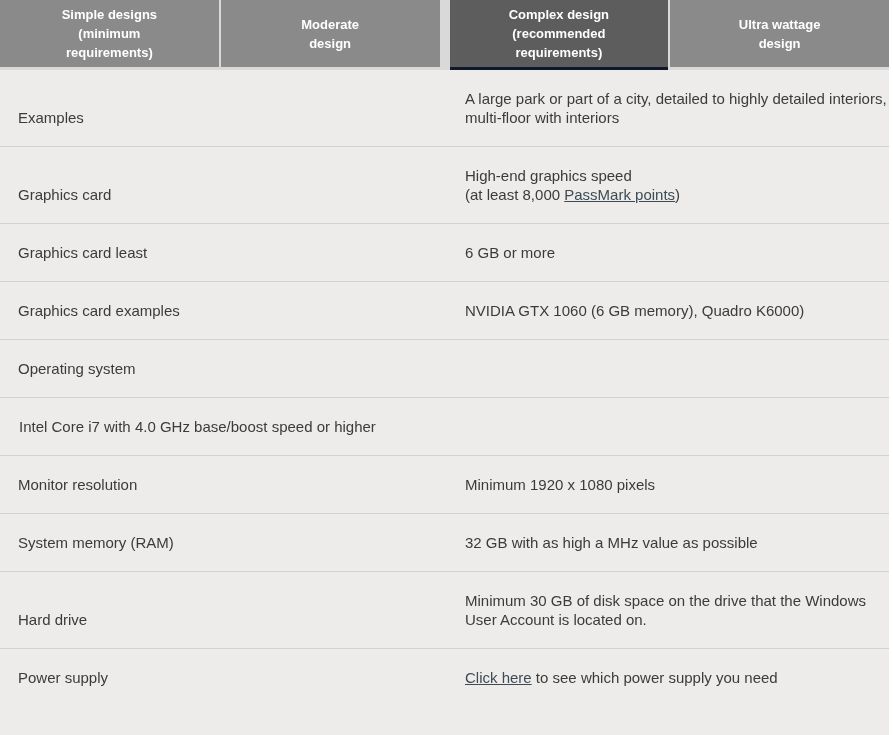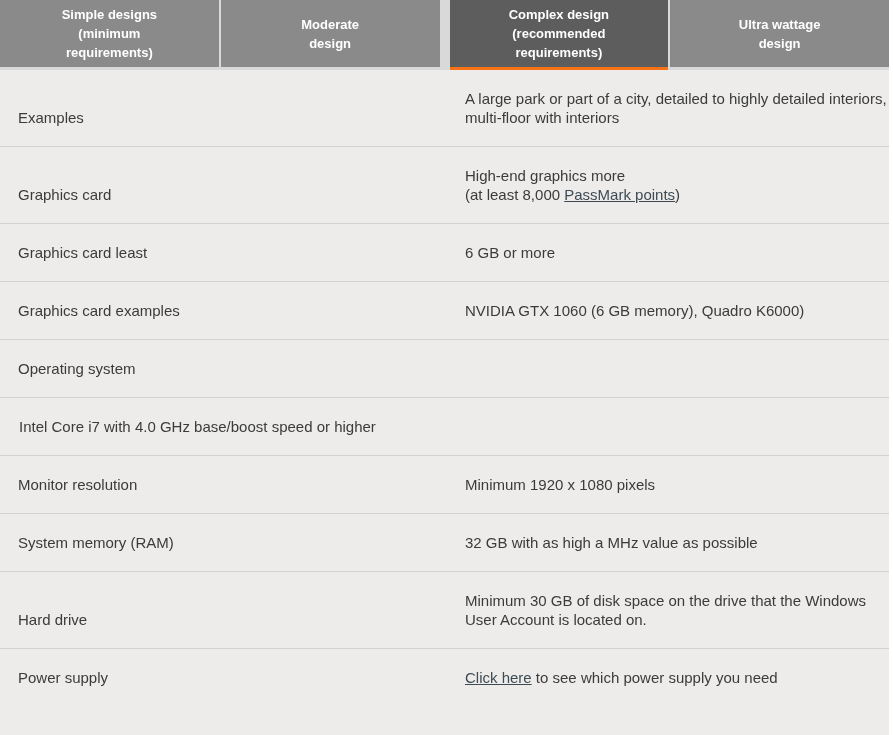--- a/index.html
+++ b/index.html
@@ -32,21 +32,21 @@
     font-weight: bold;
     line-height: 19px;
     text-align: center;
     display: flex;
     align-items: center;
     justify-content: center;
     cursor: pointer;
   }
   .tab.selected {
     background: #5d5d5d;
-    border-bottom: 3px solid #f97316;
+    border-bottom: 3px solid #0f172a;
     margin-left: 8px;
   }
   .tab-label { white-space: pre-line; }
   
   .rows { background: #edeceb; }
   .row {
     display: flex;
     align-items: flex-end;
     background: #edeceb;
     border-top: 1px solid #d2d2d2;
@@ -105,21 +105,21 @@
   </div>
 </div>
   <div class="rows" id="rows">
   <div class="row">
     <div class="cell label">Examples</div>
     <div class="cell value"><span>A large park or part of a city, detailed to highly detailed interiors, multi-floor with interiors</span></div>
   </div>
 
   <div class="row">
     <div class="cell label">Graphics card</div>
-    <div class="cell value"><span>High-end graphics more</span><br><span>(at least 8,000 </span><a href="#">PassMark points</a><span>)</span></div>
+    <div class="cell value"><span>High-end graphics speed</span><br><span>(at least 8,000 </span><a href="#">PassMark points</a><span>)</span></div>
   </div>
 
   <div class="row">
     <div class="cell label">Graphics card least</div>
     <div class="cell value"><span>6 GB or more</span></div>
   </div>
 
   <div class="row">
     <div class="cell label">Graphics card examples</div>
     <div class="cell value"><span>NVIDIA GTX 1060 (6 GB memory), Quadro K6000)</span></div>

